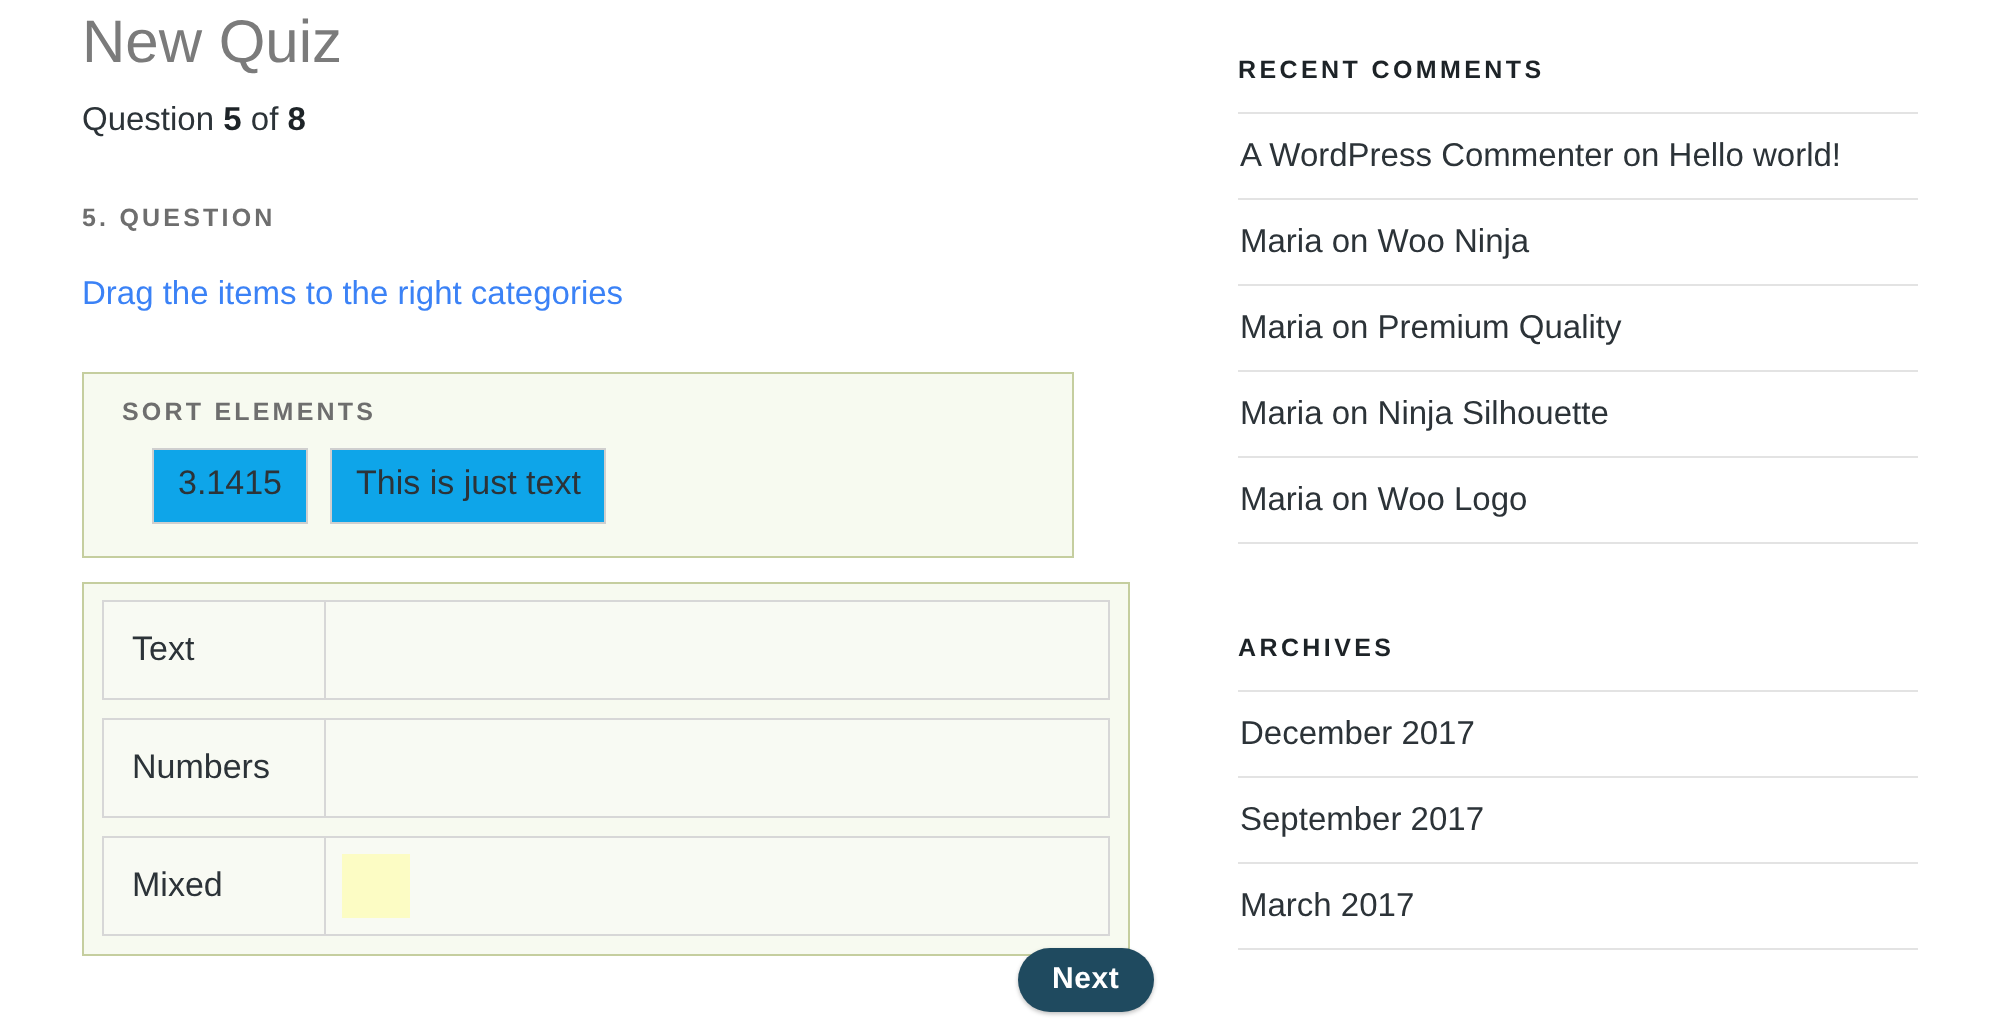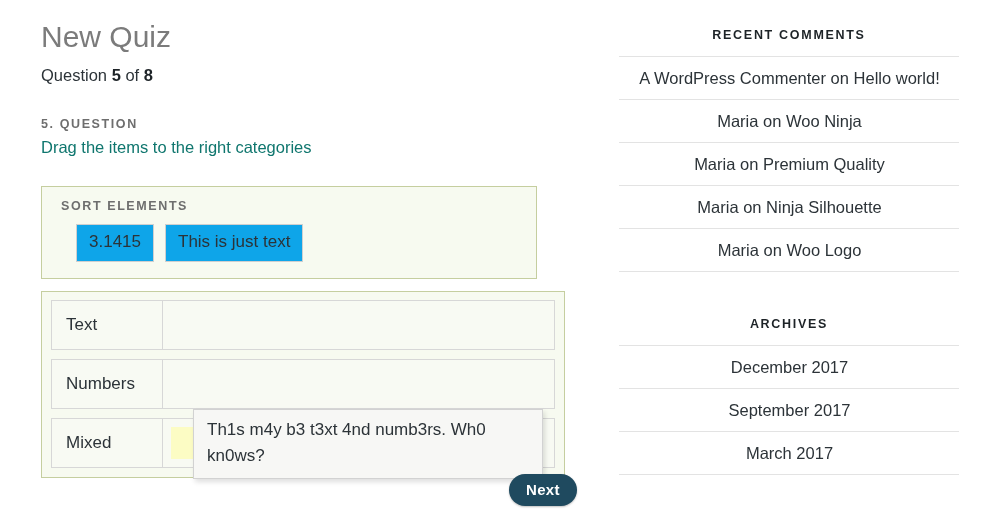--- a/index.html
+++ b/index.html
@@ -25,21 +25,21 @@
     width: 600px;
     height: 514px;
     padding: 0 0 0 41px;
   }
   .quiz-title {
     font-size: 30px;
     font-weight: 300;
     color: #7b7b7b;
     letter-spacing: 0px;
     margin: 0;
-    padding-top: 19px;
+    padding-top: 4px;
     line-height: 36px;
   }
   .quiz-progress {
     font-size: 16.5px;
     color: #2c3338;
     margin: 9px 0 0 0;
     line-height: 22px;
     font-weight: 400;
   }
   .quiz-progress b { font-weight: 700; color:#1d2327; }
@@ -48,22 +48,22 @@
     font-size: 12.5px;
     font-weight: 700;
     letter-spacing: 1.6px;
     color: #6e6e6e;
     text-transform: uppercase;
     margin: 30px 0 0 0;
     line-height: 16px;
   }
   .question-text {
     font-size: 16.5px;
-    color: #0f766e;
-    margin: 4px 0 0 0;
+    color: #3b82f6;
+    margin: 19px 0 0 0;
     line-height: 22px;
   }
 
   
   .sort-panel {
     margin-top: 28px;
     width: 496px;
     border: 1px solid #c5ce9f;
     background: #f7faf0;
     padding: 12px 14px 16px 14px;
@@ -171,21 +171,20 @@
     z-index: 50;
   }
 
   
   #sidebar {
     position: absolute;
     left: 619px;
     top: 0;
     width: 340px;
     height: 514px;
-    text-align: center;
   }
   .widget { margin-bottom: 0; }
   .widget-title {
     font-size: 12.5px;
     font-weight: 700;
     letter-spacing: 1.7px;
     color: #1d2327;
     text-transform: uppercase;
     margin: 0;
     padding-top: 27px;
@@ -244,21 +243,20 @@
 
       <div class="cat-row">
         <div class="cat-label">Mixed</div>
         <div class="cat-drop">
           <div class="drop-placeholder"></div>
         </div>
       </div>
 
     </div>
 
-    <div class="drag-ghost">Th1s m4y b3 t3xt 4nd numb3rs. Wh0 kn0ws?</div>
 
     <button class="next-btn">Next</button>
 
   </div>
 
   <div id="sidebar">
 
     <div class="widget" id="comments-widget">
       <h2 class="widget-title">RECENT COMMENTS</h2>
       <ul>

